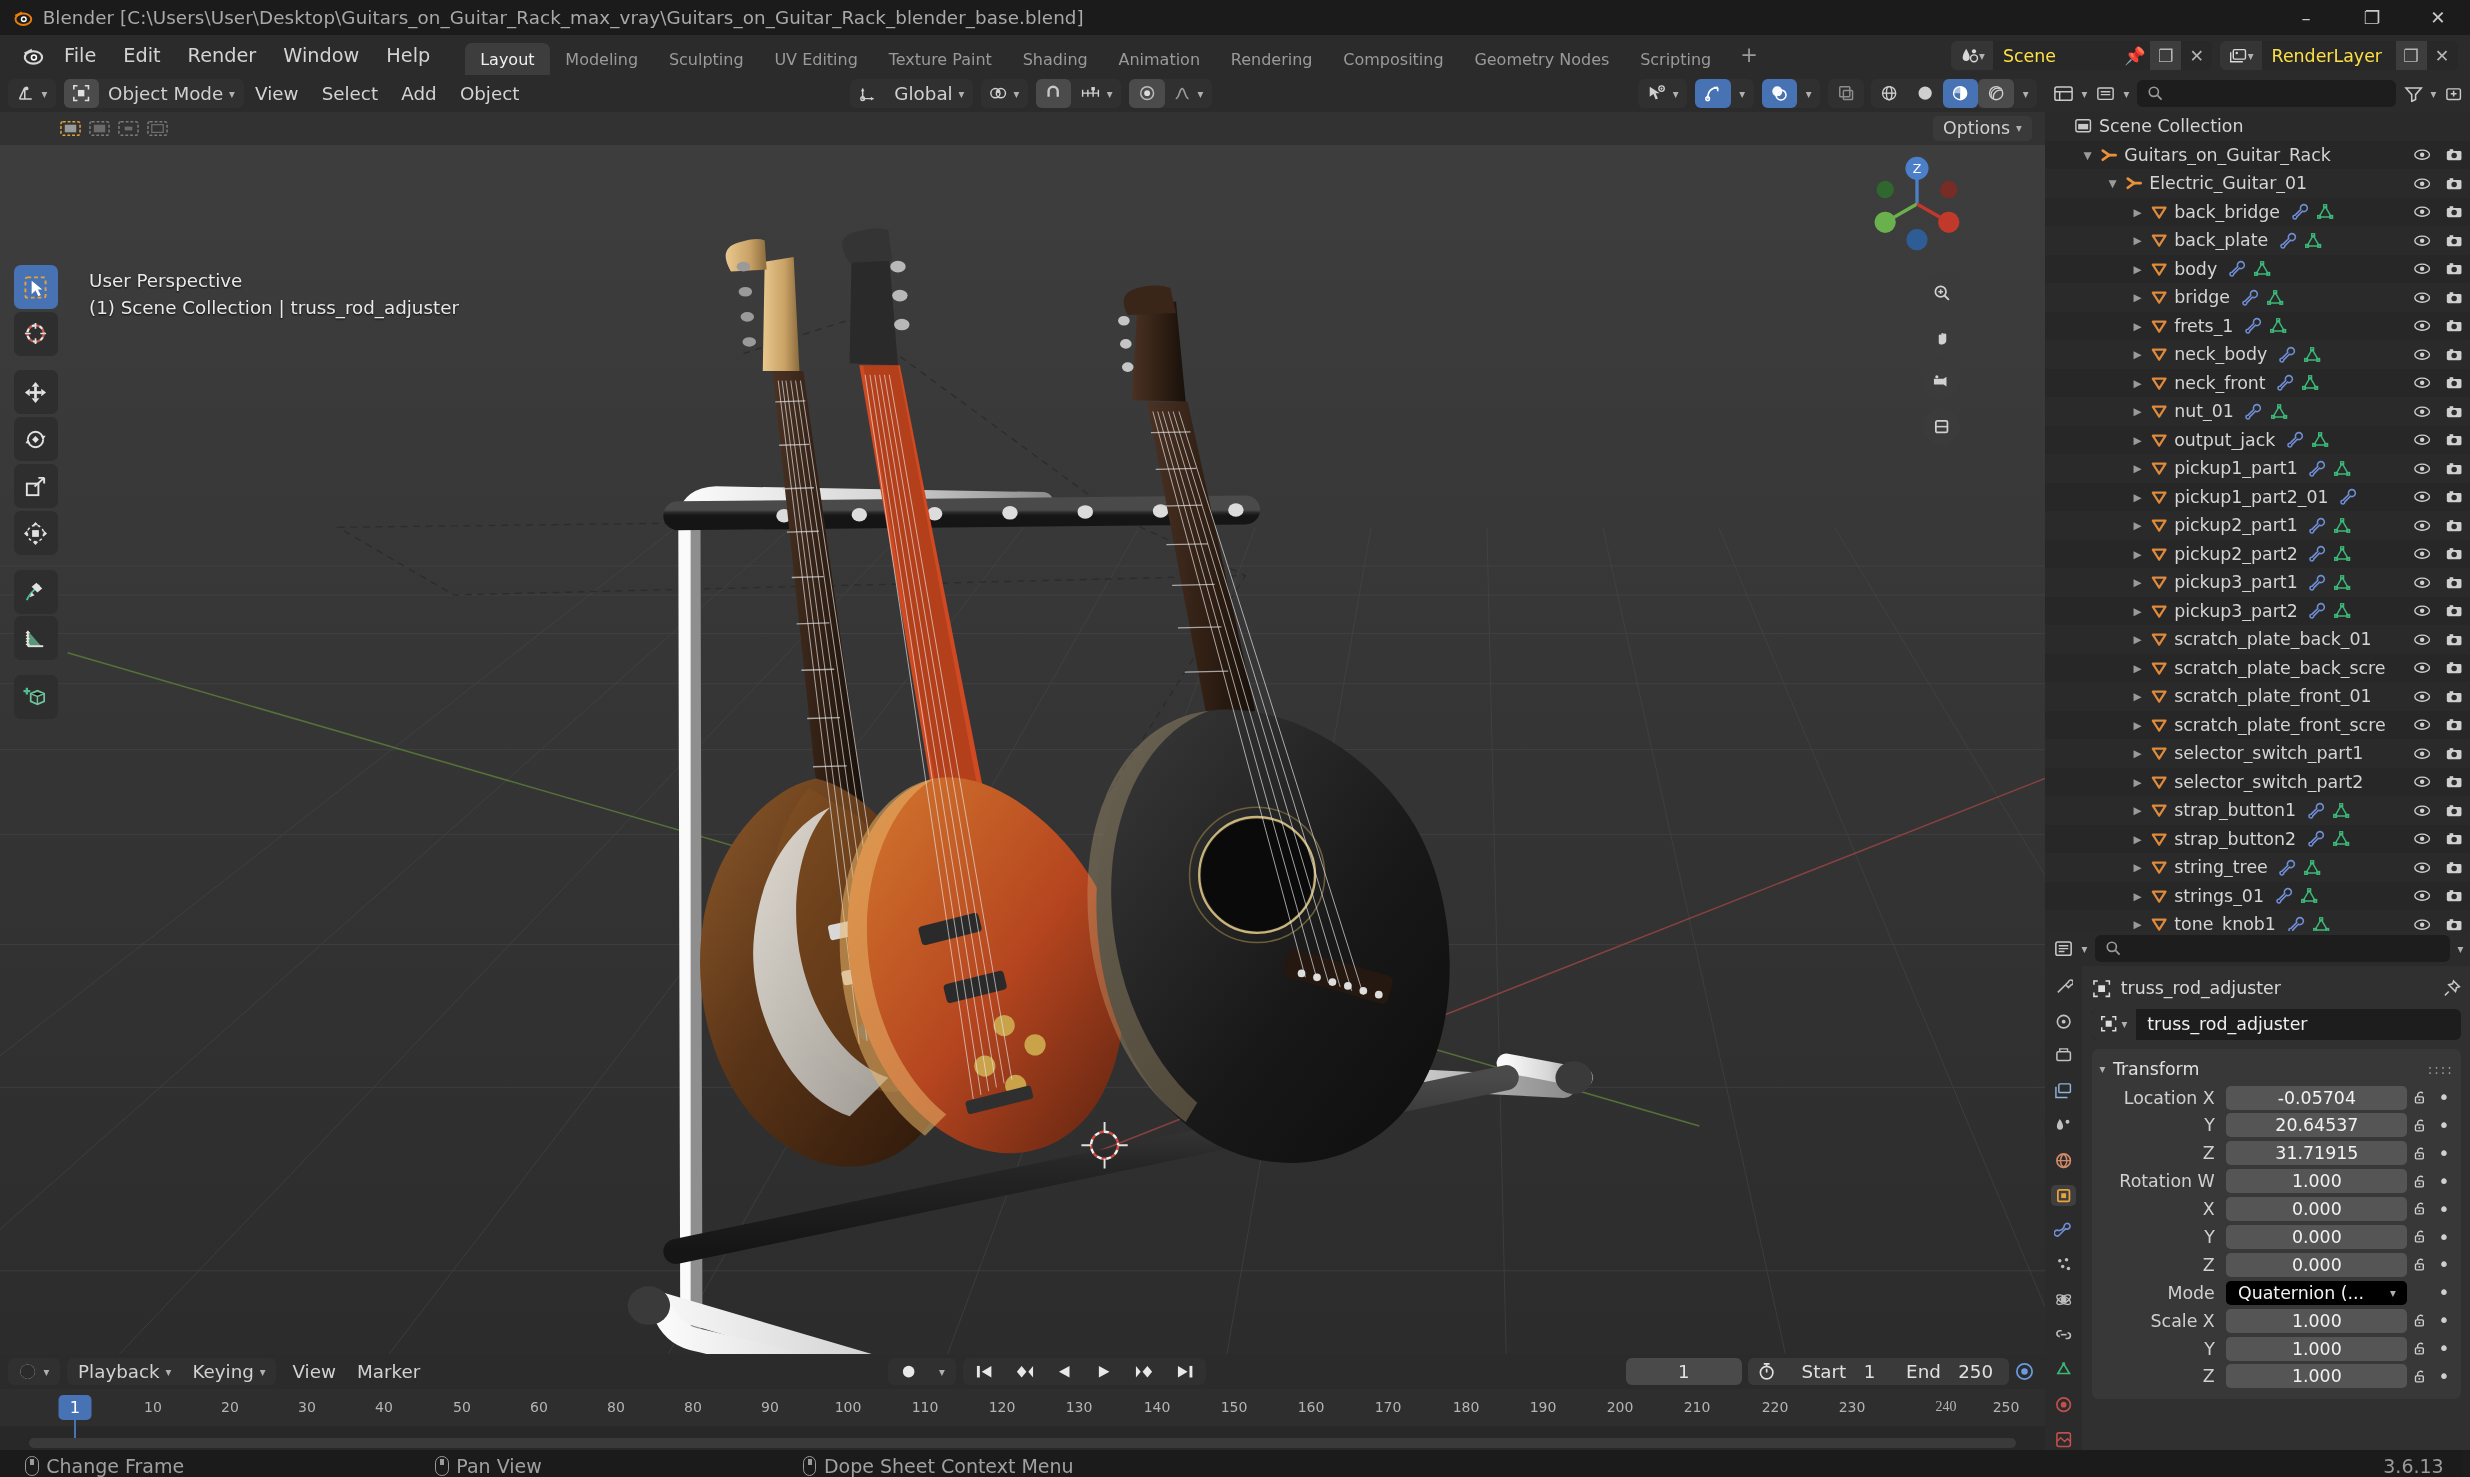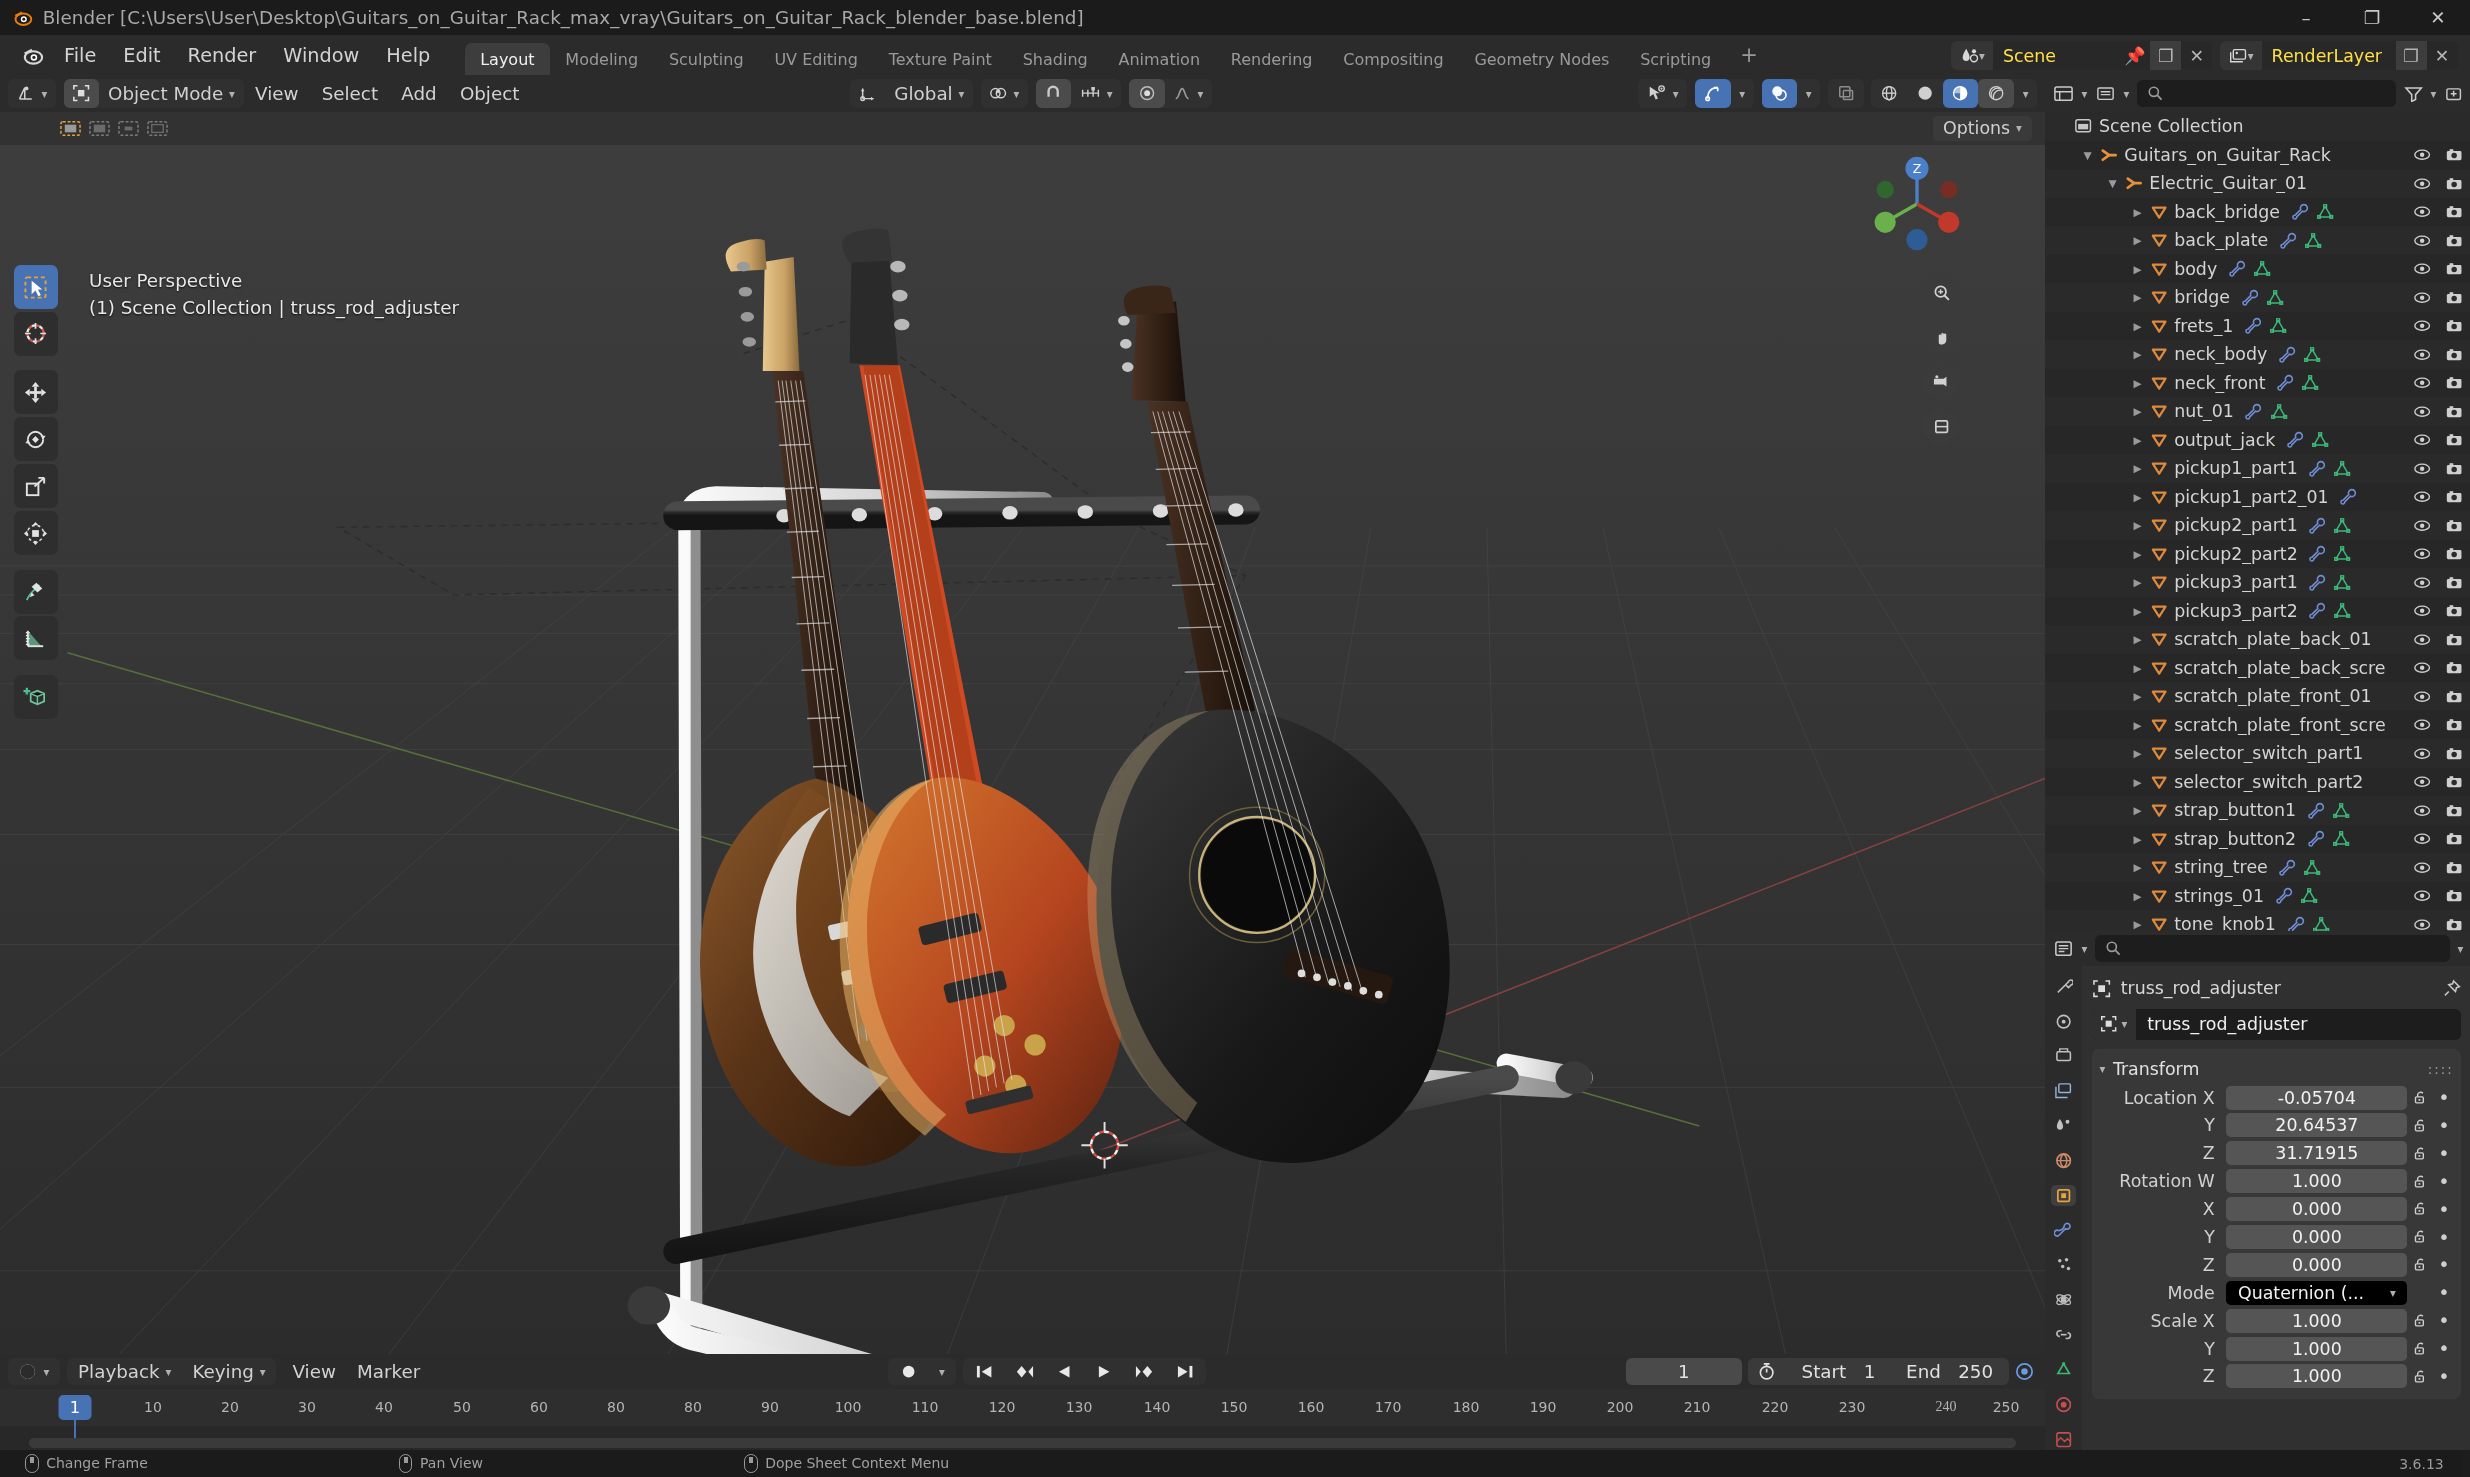--- a/index.html
+++ b/index.html
@@ -176,21 +176,21 @@
     position: absolute; top: 5.8px; height: 25px; min-width: 33px; background: #4772b3;
     border-radius: 4.8px; color: #fff; display:flex;align-items:center;justify-content:center;
     font-size: 16.4px; transform: translateX(-50%);
   }
   .tl-playline { position: absolute; top: 31px; width: 1.9px; background: #4772b3; height: 25px; }
   .tl-scroll { position: absolute; bottom: 2.9px; left: 29px; right: 29px; height: 9.7px; background: #3a3a3a; border-radius: 4.8px;}
 
   
   .statusbar {
     position: absolute; bottom: 0; left: 0; width: 2463px; height: 27px;
-    background: #1b1b1b; display: flex; align-items: center; font-size: 14px; color: #a0a0a0;
+    background: #1b1b1b; display: flex; align-items: flex-end; font-size: 19px; color: #a0a0a0;
   }
   .sb-item { display: flex; align-items: center; gap: 7.7px; margin-left: 25px; }
   .sb-right { margin-left: auto; margin-right: 19.3px; color: #9a9a9a;}
 
   svg { display: block; }
   .mouse-ic { width: 13.5px; height: 19.3px; border: 1.9px solid #9a9a9a; border-radius: 6.8px; position: relative;}
   .mouse-ic::after { content:""; position:absolute; left:3.9px; top:1.9px; width:3.9px; height:5.8px; background:#9a9a9a;}
 </style>
 </head>
 <body>

